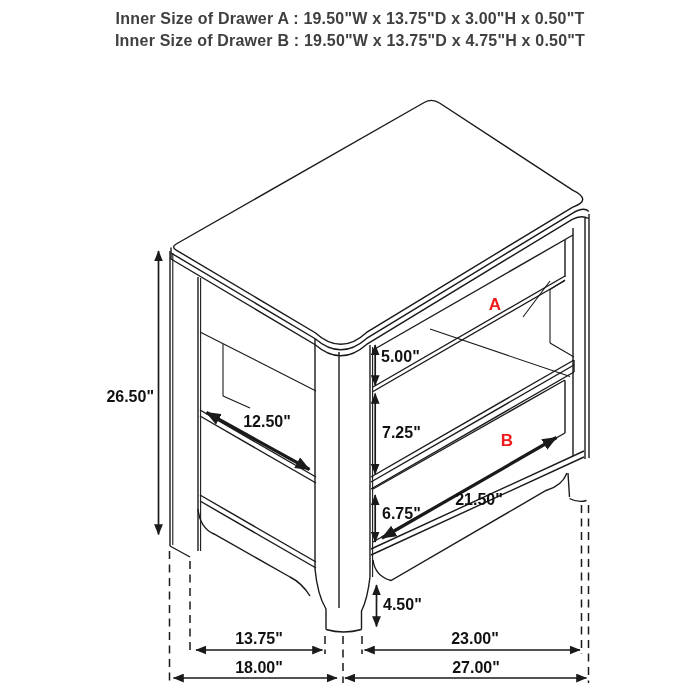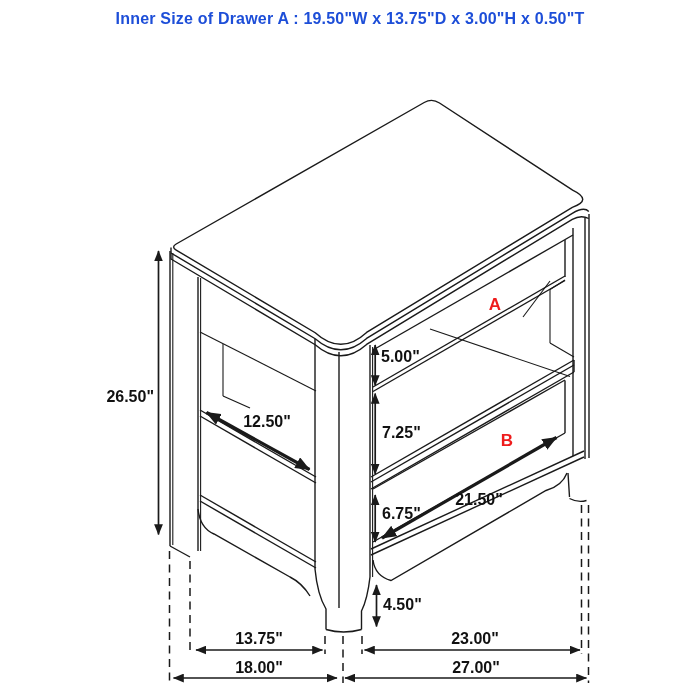--- a/index.html
+++ b/index.html
@@ -2,40 +2,41 @@
 <html><head>
 <meta charset="utf-8">
 <style>
   html,body{margin:0;padding:0;background:#ffffff;}
   #stage{
     position:relative;width:700px;height:700px;background:#ffffff;overflow:hidden;
     font-family:"Liberation Sans", sans-serif;
   }
   #header{
     position:absolute;top:8px;left:0;width:700px;text-align:center;
-    color:#1d4ed8;font-weight:bold;font-size:16px;line-height:22px;letter-spacing:0.2px;
+    color:#404040;font-weight:bold;font-size:16px;line-height:22px;letter-spacing:0.2px;
   }
   svg{position:absolute;left:0;top:0;}
   svg path, svg line{fill:none;stroke:#1a1a1a;}
   .s{stroke-width:1.4;}
   .thin{stroke-width:1.1;}
   .dash{stroke-width:1.5;stroke-dasharray:8 5.5;}
   .dim{stroke-width:1.7;}
   .dimthick{stroke-width:3.2;}
   .ah{fill:#1a1a1a;stroke:none;}
   text.dimlabel{font-family:"Liberation Sans",sans-serif;font-size:16px;font-weight:bold;fill:#111;}
   text.partlabel{font-family:"Liberation Sans",sans-serif;font-size:17px;font-weight:bold;}
 </style>
 </head>
 <body>
 
 <div id="stage">
 
   <div id="header">
     <div>Inner Size of Drawer A : 19.50"W x 13.75"D x 3.00"H x 0.50"T</div>
+    <div>Inner Size of Drawer B : 19.50"W x 13.75"D x 4.75"H x 0.50"T</div>
   </div>
 
   <svg width="700" height="700" viewBox="0 0 700 700">
     <defs>
       <marker id="ah" viewBox="0 0 10 8" refX="9.4" refY="4" markerWidth="11" markerHeight="9" orient="auto-start-reverse" markerUnits="userSpaceOnUse">
         <path class="ah" d="M0,0 L10,4 L0,8 Z"></path>
       </marker>
       <marker id="ahb" viewBox="0 0 10 8" refX="9.4" refY="4" markerWidth="15" markerHeight="12" orient="auto-start-reverse" markerUnits="userSpaceOnUse">
         <path class="ah" d="M0,0 L10,4 L0,8 Z"></path>
       </marker>

